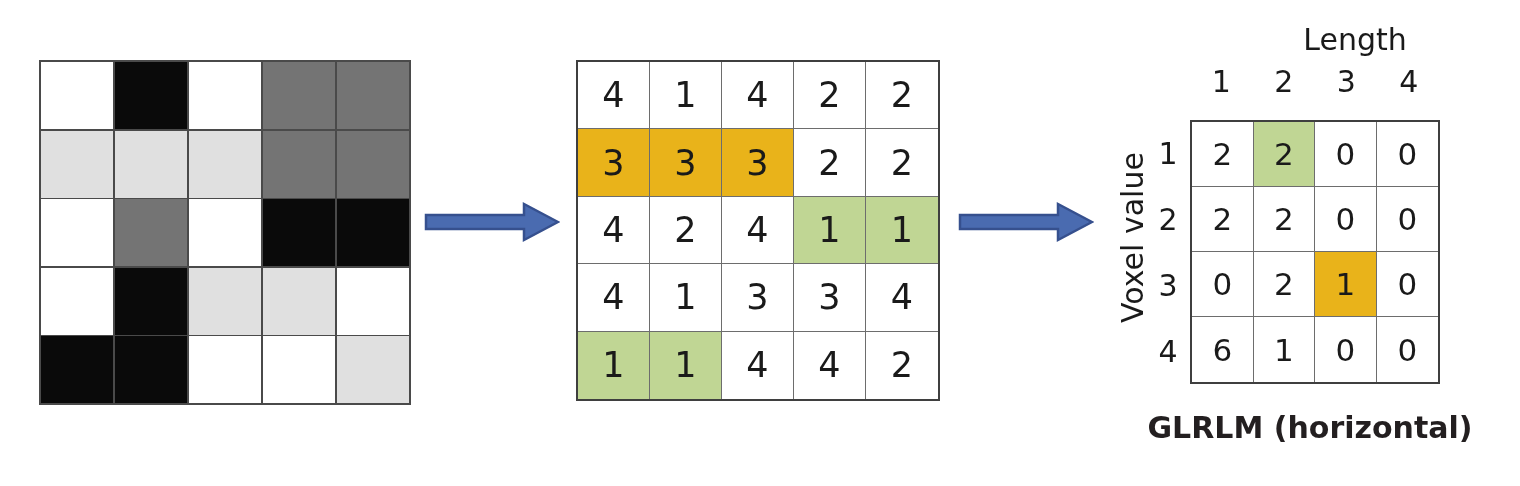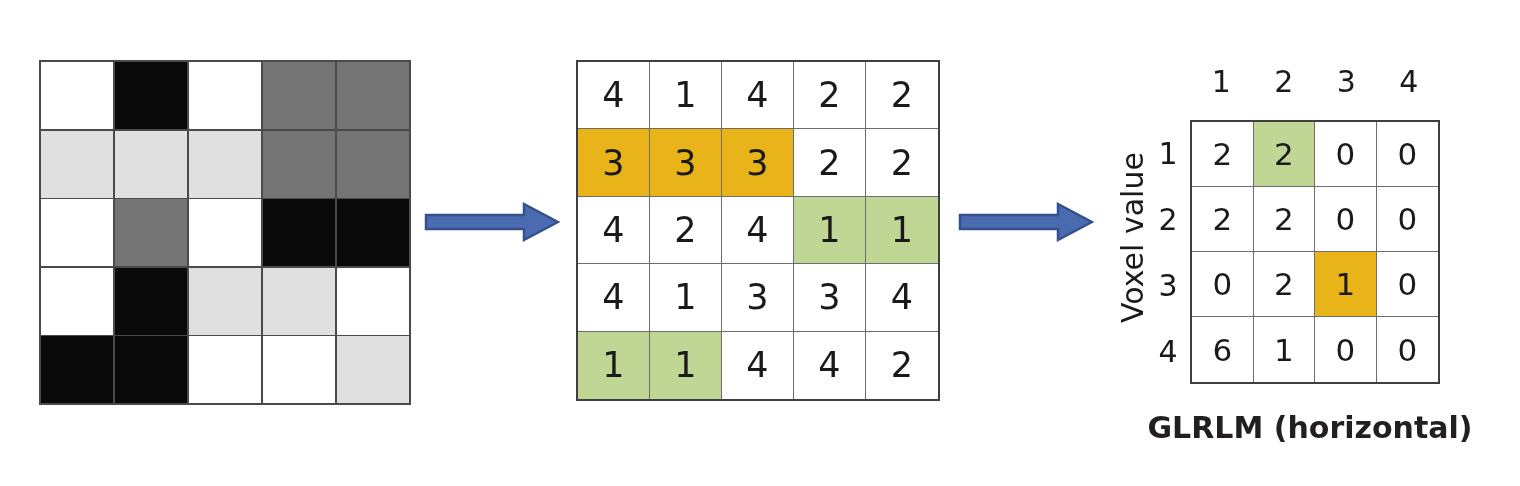--- a/index.html
+++ b/index.html
@@ -229,20 +229,21 @@
     <div class="ncell">4</div>
     <div class="ncell">4</div>
     <div class="ncell">2</div>
   </div>
 
 <svg id="arrow-2" class="arrow" viewBox="0 0 136 44" preserveAspectRatio="none">
   <polygon points="2,15 100,15 100,4 134,22 100,40 100,29 2,29" fill="#4A6BB0" stroke="#36508E" stroke-width="2.5" stroke-linejoin="miter"></polygon>
 </svg>
 
 <div id="glrlm-block">
+  <div id="glrlm-title">Length</div>
   <div id="glrlm-col-headers">
       <span>1</span>
       <span>2</span>
       <span>3</span>
       <span>4</span>
     </div>
   <div id="glrlm-axis-label">Voxel value</div>
   <div id="glrlm-row-headers">
       <span>1</span>
       <span>2</span>

